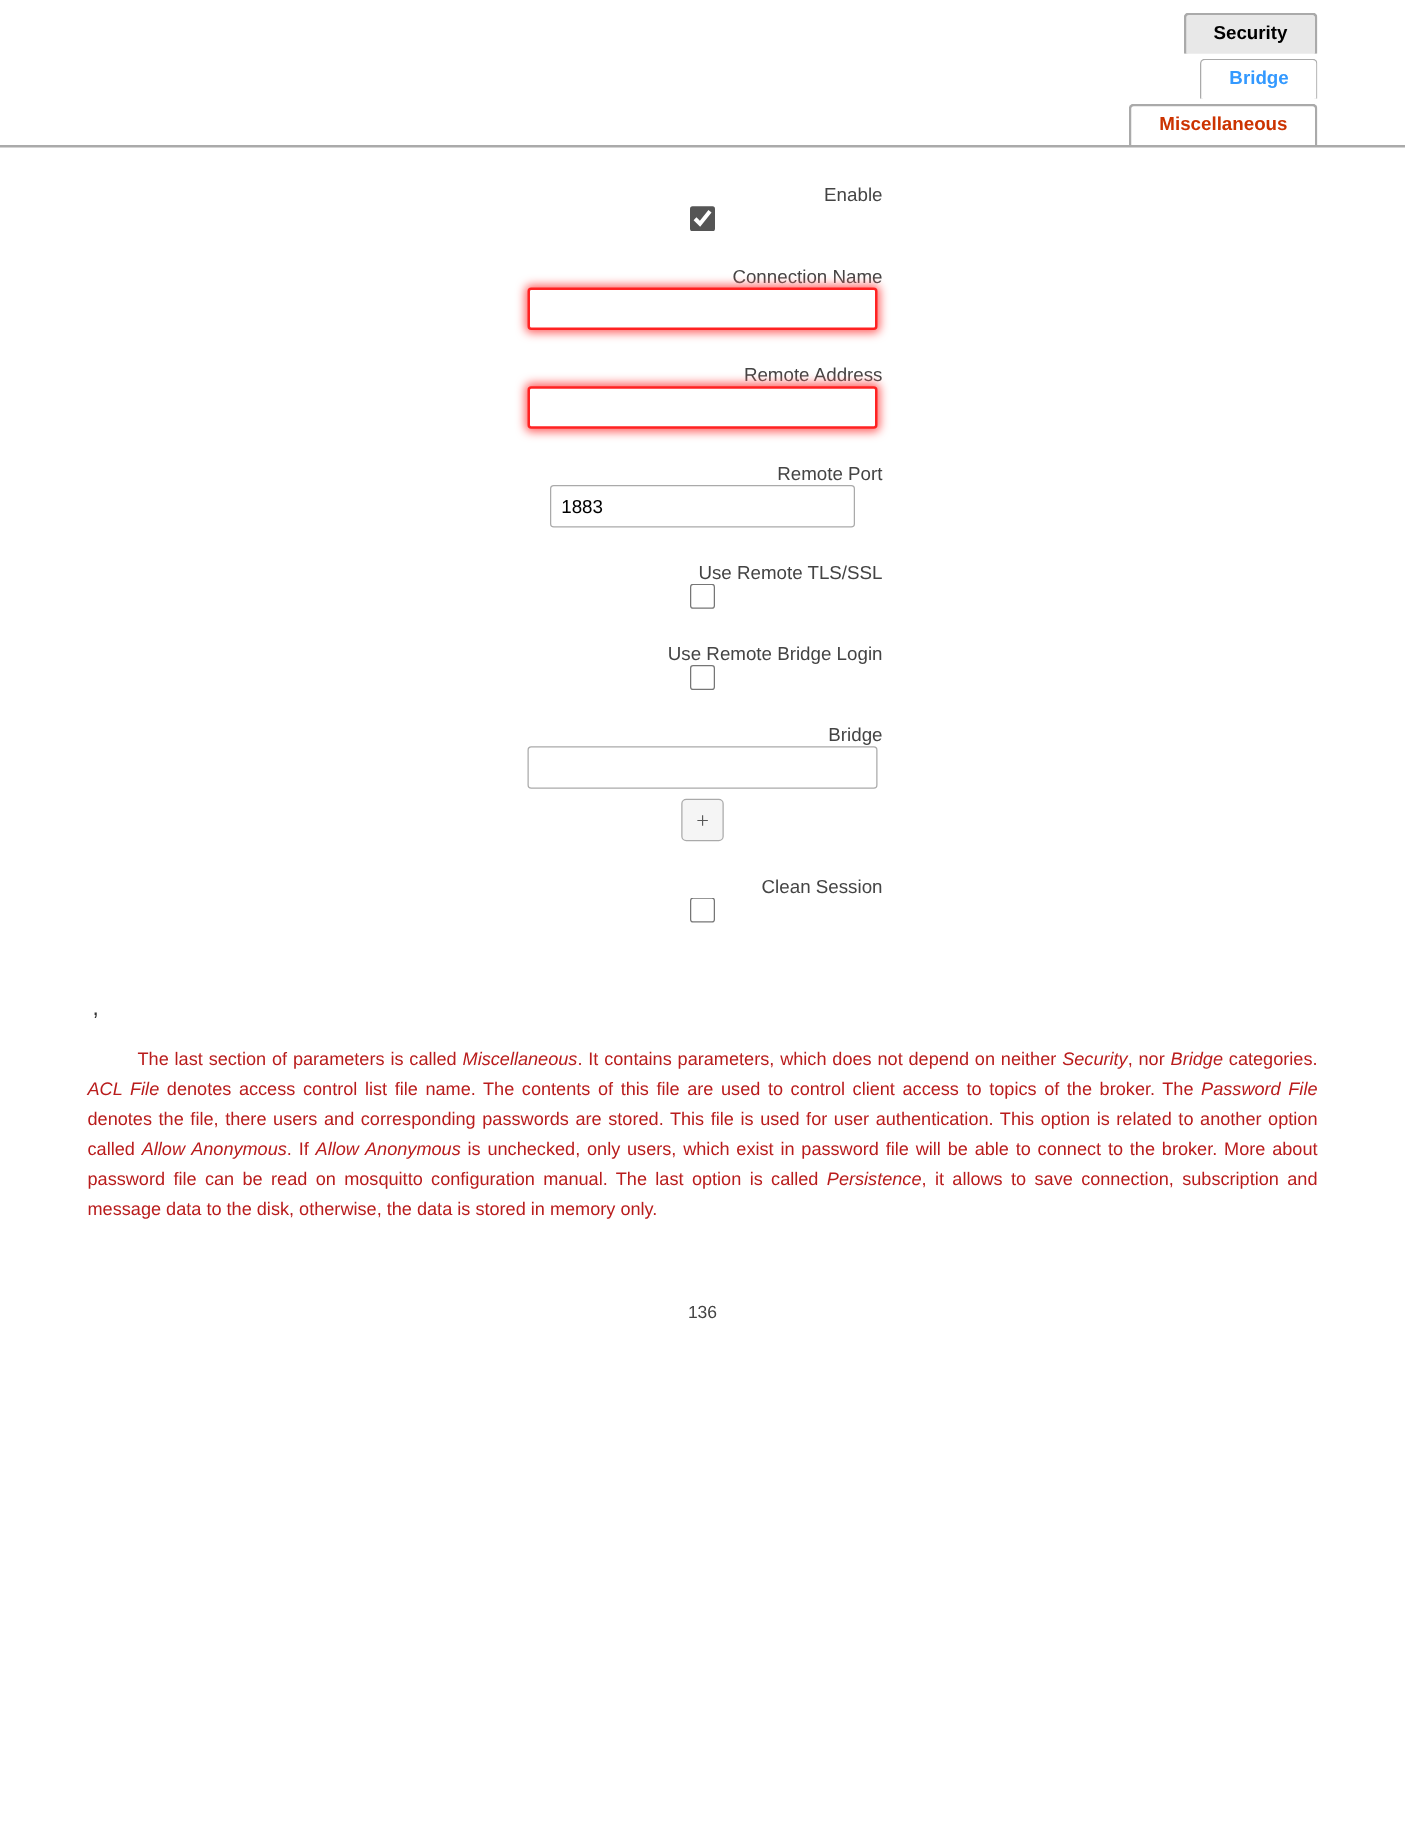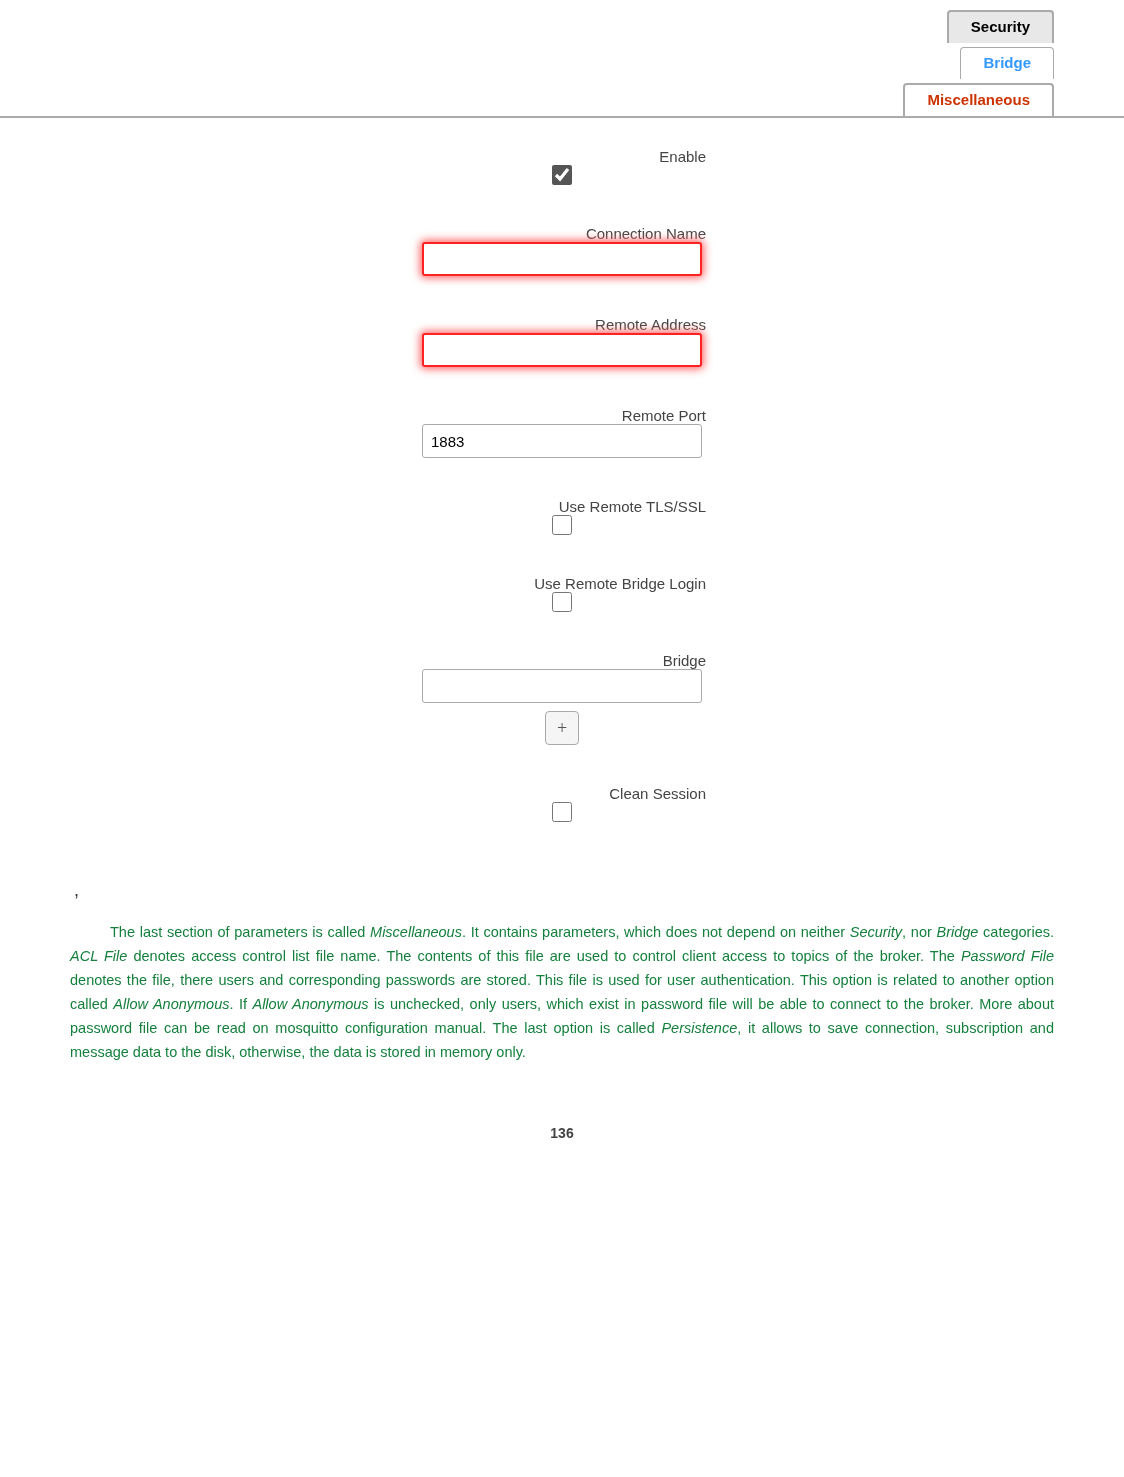--- a/index.html
+++ b/index.html
@@ -54,21 +54,21 @@
       background: #fff;
       border: 2px solid #aaa;
       border-bottom: none;
     }
 
     
     .form-area {
       padding: 30px 70px;
       display: flex;
       flex-direction: column;
-      gap: 12px;
+      gap: 0;
     }
     .form-row {
       display: flex;
       align-items: center;
       margin-bottom: 28px;
     }
     .form-label {
       text-align: right;
       width: 320px;
       padding-right: 16px;
@@ -89,21 +89,21 @@
       border-radius: 3px;
       padding: 4px 8px;
       font-size: 15px;
       font-family: Arial, sans-serif;
     }
     input[type="text"].error-border {
       border: 2px solid #ff2222;
       box-shadow: 0 0 8px 2px #ff6666;
     }
     input[type="text"].port-field {
-      width: 280px;
+      width: 244px;
     }
     input[type="checkbox"] {
       width: 20px;
       height: 20px;
       cursor: pointer;
       accent-color: #555;
     }
 
     
     .plus-btn {
@@ -127,36 +127,35 @@
       padding: 0 4px;
       font-family: Arial, sans-serif;
     }
 
     
     .body-text {
       padding: 10px 70px 20px 70px;
       font-family: Arial, sans-serif;
       font-size: 14.5px;
       line-height: 1.65;
-      color: #15803d;
+      color: #b91c1c;
       text-align: justify;
     }
     .body-text p {
       text-indent: 40px;
     }
 
     
     .page-number {
       text-align: center;
       font-family: Arial, sans-serif;
       font-size: 14px;
       color: #444;
       margin-top: 40px;
       padding-bottom: 20px;
-      font-weight: bold;
     }
   </style>
 </head>
 <body>
 
 <div class="tab-bar">
   <div class="tab active">
     <span>Security</span>
   </div>
   <div class="tab bridge">

